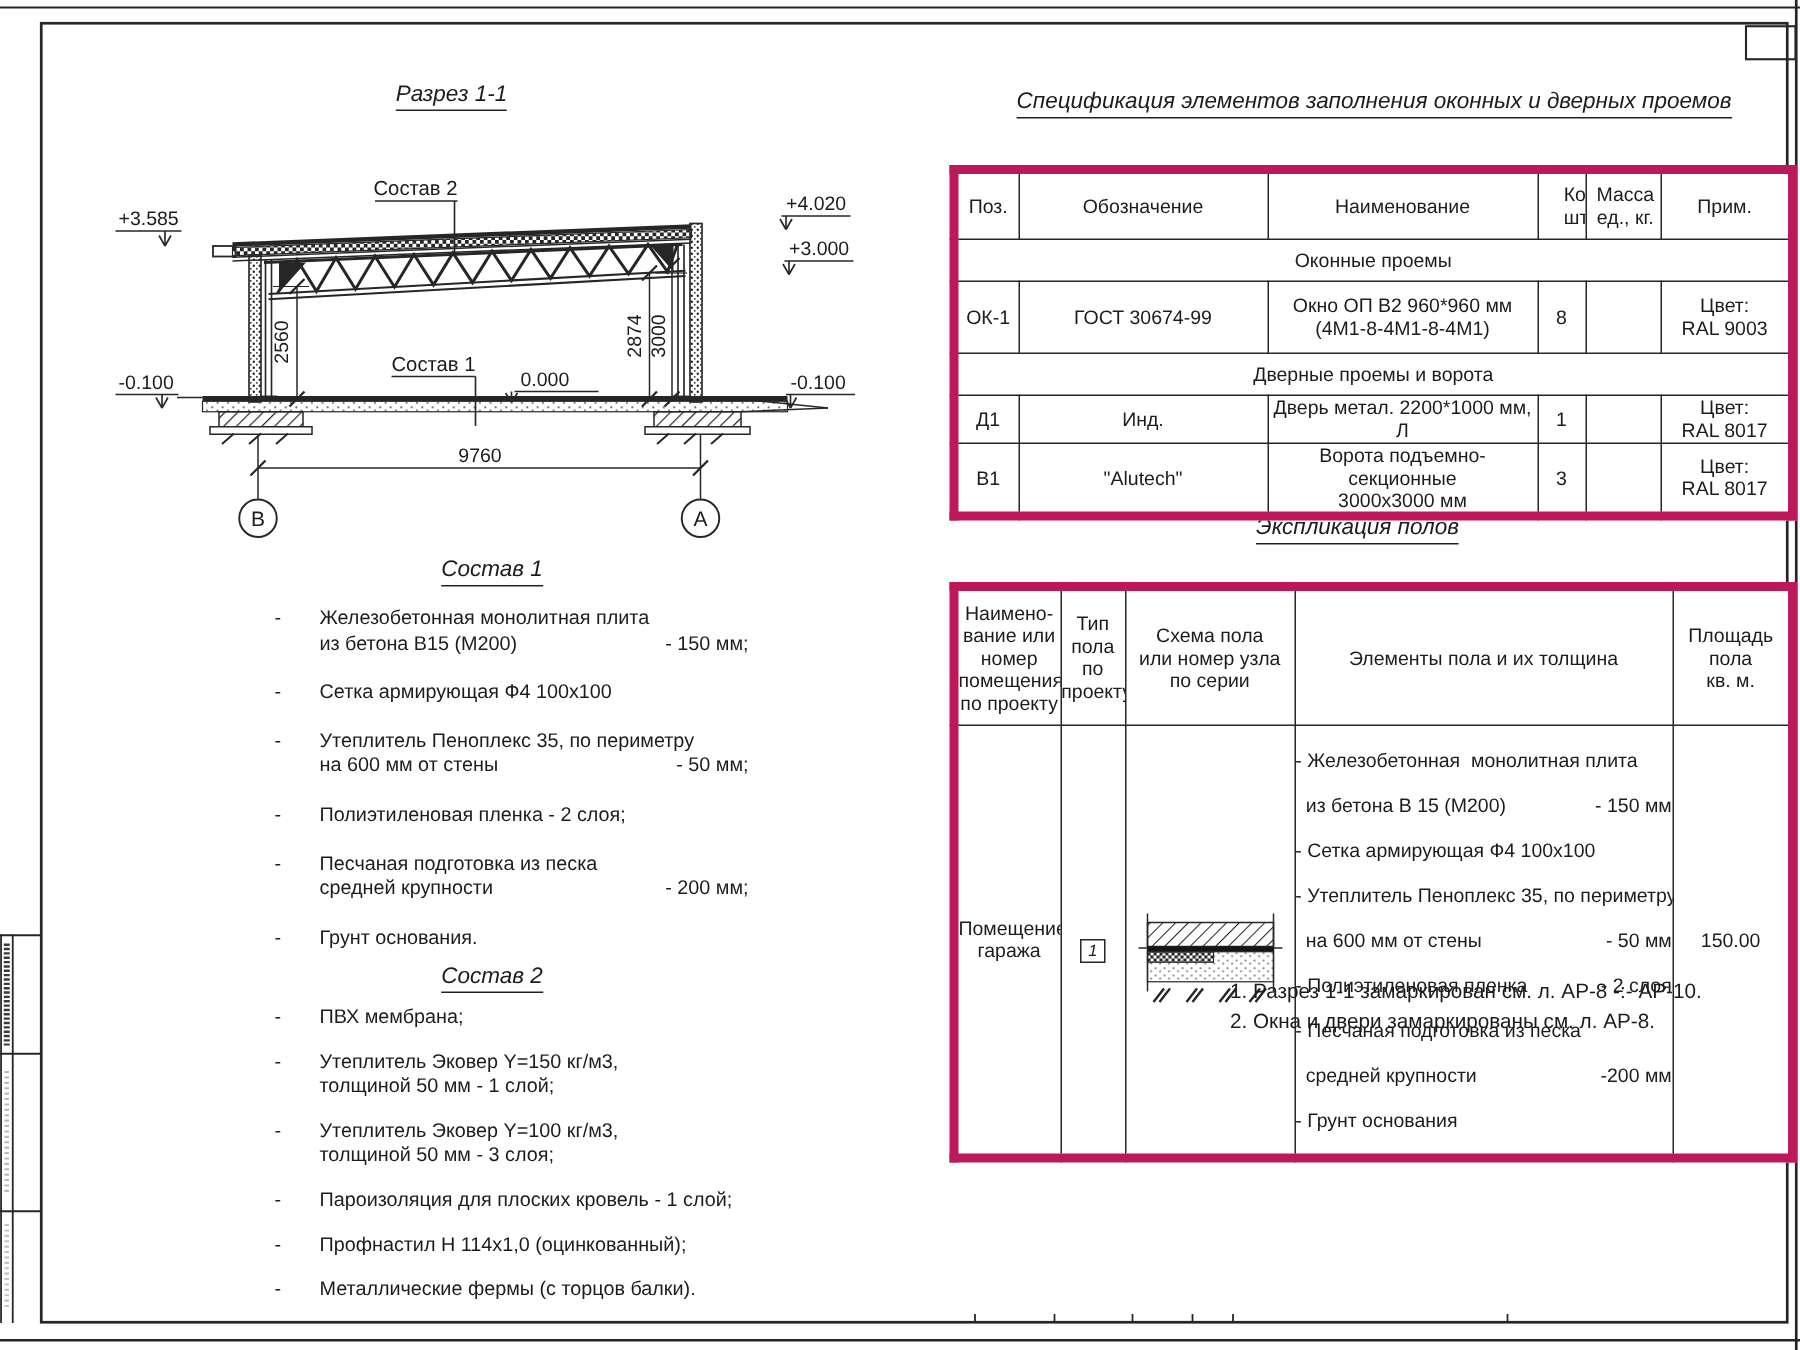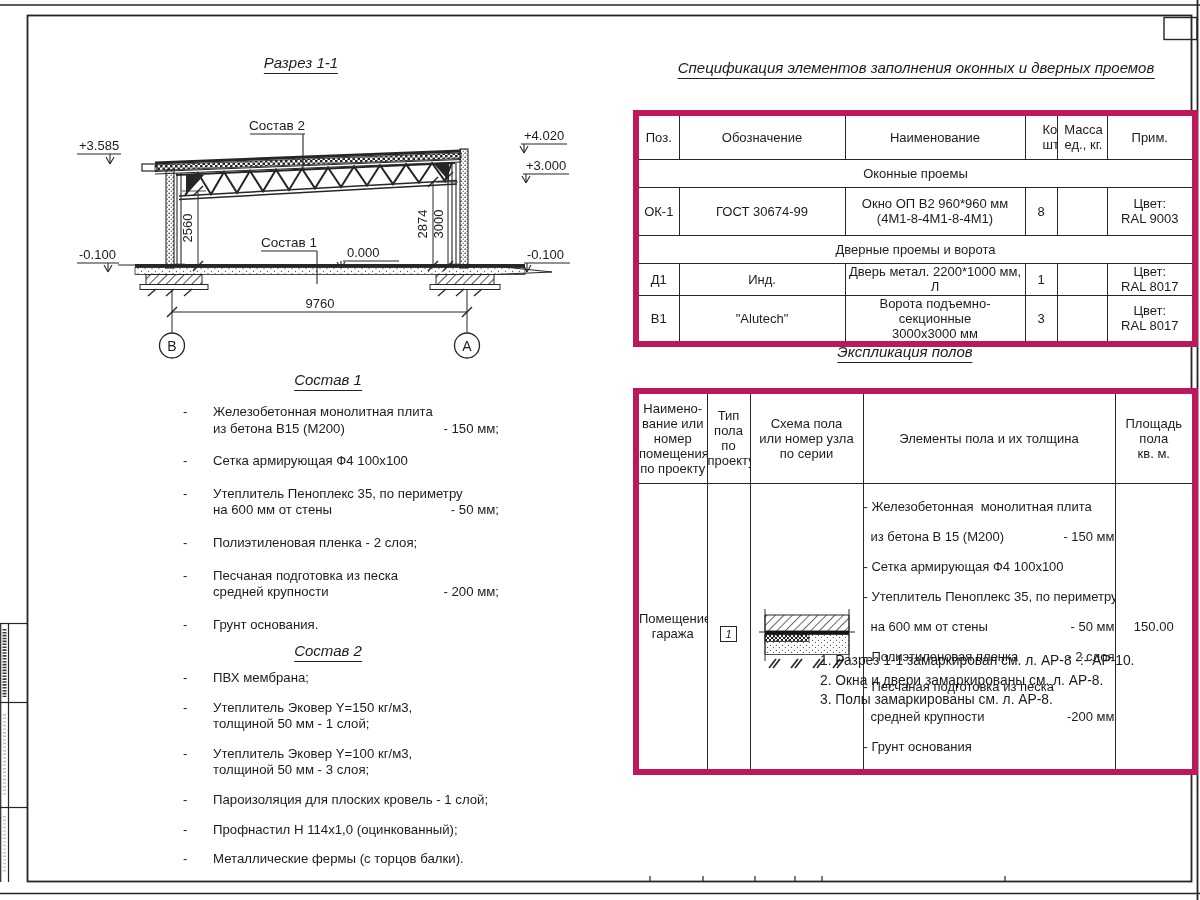--- a/index.html
+++ b/index.html
@@ -458,16 +458,15 @@
         <div class="elem-line"><span class="t">- Грунт основания</span><span class="v"></span></div>
       </td>
       <td>150.00</td>
     </tr>
   </tbody>
     </table>
 
   <div id="notes">
     <div>1. Разрез 1-1 замаркирован см. л. АР-8 -:- АР-10.</div>
     <div>2. Окна и двери замаркированы см. л. АР-8.</div>
-    <div>3. Полы замаркированы см. л. АР-8.</div>
   </div>
 
 </div>
 
 </body></html>

